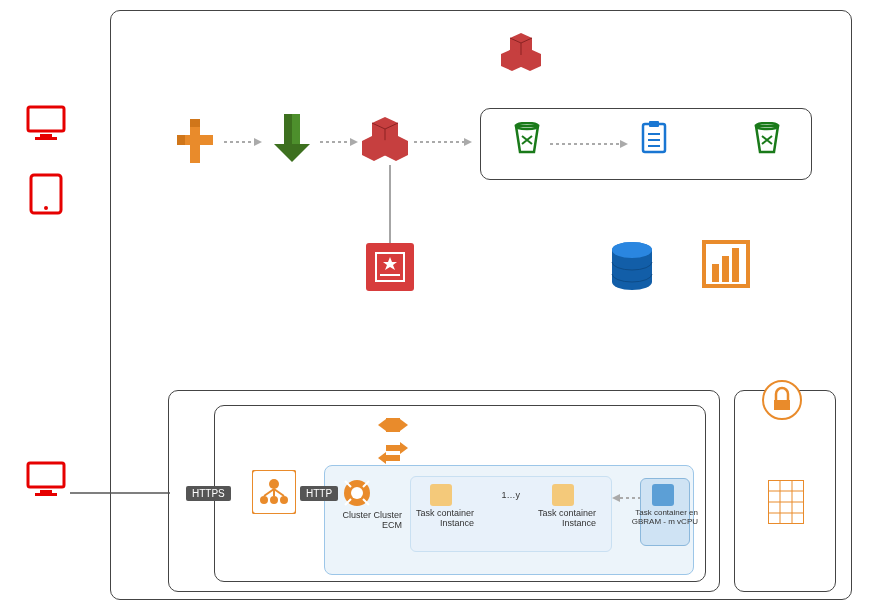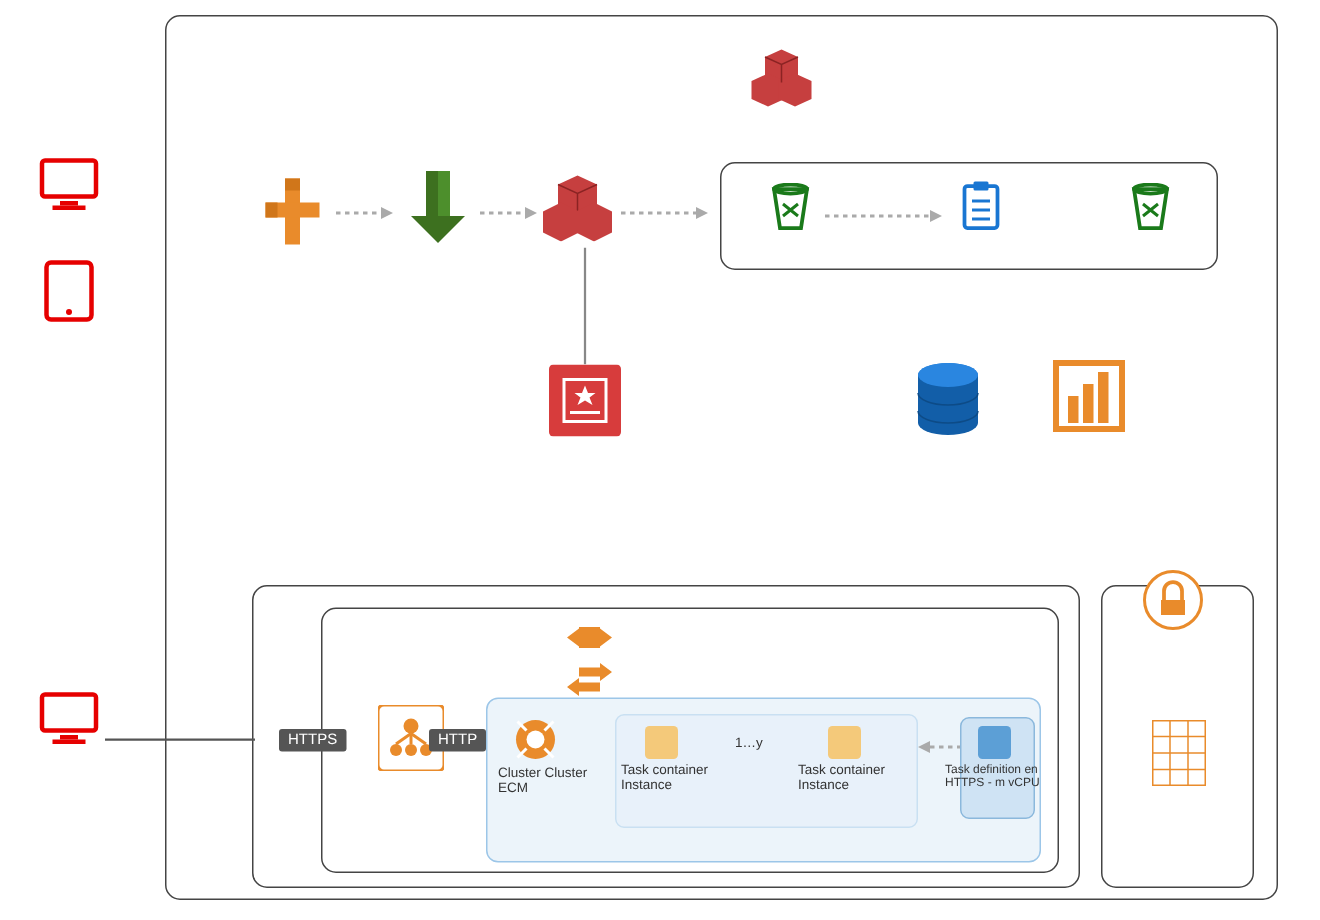--- a/index.html
+++ b/index.html
@@ -1,19 +1,19 @@
 <!DOCTYPE html>
 <html><head>
 <meta charset="utf-8">
 <style>
   html,body{margin:0;padding:0;width:880px;height:613px;background:#fff;font-family:Arial,Helvetica,sans-serif;font-size:11px;color:#222;}
   svg{display:block}
   .abs{position:absolute}
   .box{border:1px solid #444;border-radius:10px}
-  .lbl{position:absolute;text-align:left;font-size:9px;color:#333}
+  .lbl{position:absolute;text-align:right;font-size:9px;color:#333}
   .chip{background:#555;color:#fff;padding:2px 6px;font-size:10px;border-radius:2px}
 </style>
 </head>
 <body>
 
 <div style="position:relative;width:748px;height:613px">
 
   <div class="abs box" style="left:110px;top:10px;width:740px;height:588px"></div>
 
   <div class="abs" style="left:25px;top:104px">
@@ -179,21 +179,21 @@
         <circle cx="22" cy="14" r="5" fill="#e98b2b"></circle>
         <circle cx="12" cy="30" r="4" fill="#e98b2b"></circle>
         <circle cx="22" cy="30" r="4" fill="#e98b2b"></circle>
         <circle cx="32" cy="30" r="4" fill="#e98b2b"></circle>
         <line x1="22" y1="19" x2="12" y2="26" stroke="#e98b2b" stroke-width="2"></line>
         <line x1="22" y1="19" x2="22" y2="26" stroke="#e98b2b" stroke-width="2"></line>
         <line x1="22" y1="19" x2="32" y2="26" stroke="#e98b2b" stroke-width="2"></line>
       </svg>
   </div>
 
-  <div class="abs chip" style="left:286px;top:486px">HTTP</div>
+  <div class="abs chip" style="left:300px;top:486px">HTTP</div>
 
   <div class="abs" style="left:376px;top:412px">
     <svg width="34" height="26">
         <rect x="10" y="6" width="14" height="14" fill="#e98b2b"></rect>
         <path d="M2 13 L10 7 L10 19 Z" fill="#e98b2b"></path>
         <path d="M32 13 L24 7 L24 19 Z" fill="#e98b2b"></path>
       </svg>
   </div>
   <div class="abs" style="left:376px;top:442px">
     <svg width="34" height="22">
@@ -232,21 +232,21 @@
         <line x1="8" y1="4" x2="28" y2="4" stroke="#aaa" stroke-width="2" stroke-dasharray="3 3"></line>
       </svg>
   </div>
 
   <div class="abs" style="left:640px;top:478px;width:48px;height:66px;border:1px solid #8bb8dc;border-radius:6px;background:#cfe3f4"></div>
   <div class="abs" style="left:652px;top:484px">
     <svg width="22" height="22">
         <rect width="22" height="22" rx="3" fill="#5c9fd6"></rect>
       </svg>
   </div>
-  <div class="lbl" style="left:630px;top:508px;width:68px;font-size:8px">Task definition en HTTPS - m vCPU</div>
+  <div class="lbl" style="left:630px;top:508px;width:68px;font-size:8px">Task container en GBRAM - m vCPU</div>
 
   <div class="abs box" style="left:734px;top:390px;width:100px;height:200px"></div>
   <div class="abs" style="left:762px;top:380px">
     <svg width="40" height="40">
         <circle cx="20" cy="20" r="19" fill="#fff" stroke="#e98b2b" stroke-width="2"></circle>
         <rect x="12" y="20" width="16" height="10" fill="#e98b2b"></rect>
         <path d="M14 20 L14 14 A6 6 0 0 1 26 14 L26 20" fill="none" stroke="#e98b2b" stroke-width="2.5"></path>
       </svg>
   </div>
   <div class="abs" style="left:768px;top:480px">

